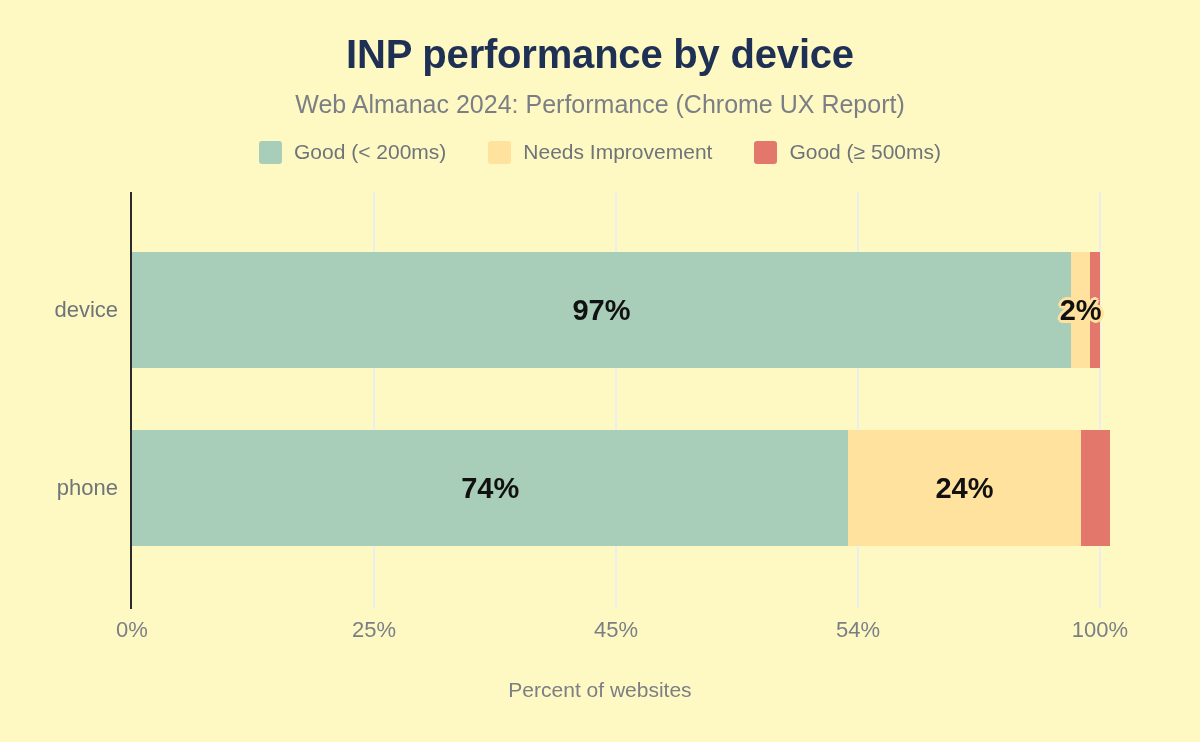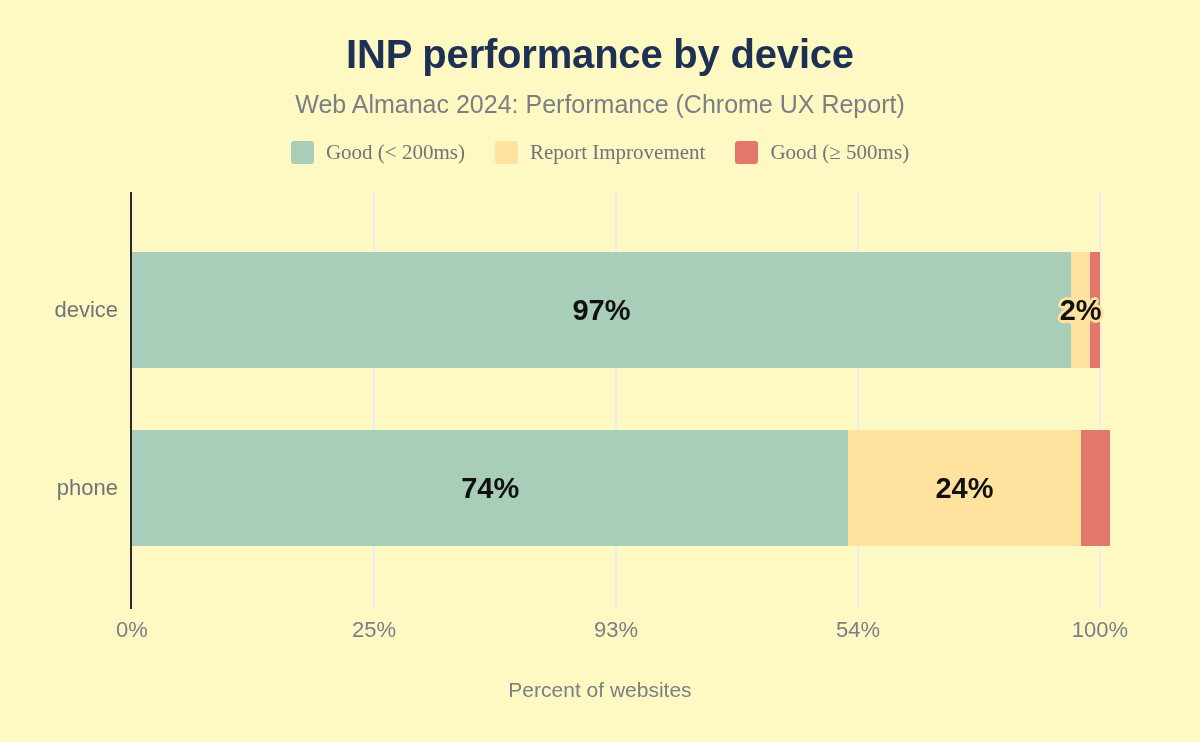--- a/index.html
+++ b/index.html
@@ -48,22 +48,21 @@
 
   
   .legend {
     position: absolute;
     left: 0;
     top: 140px;
     width: 1200px;
     display: flex;
     justify-content: center;
     align-items: center;
-    gap: 30px;
-    font-family: Liberation Serif, serif;
+    gap: 42px;
   }
   .legend-item {
     display: flex;
     align-items: center;
     gap: 12px;
   }
   .legend-swatch {
     width: 23px;
     height: 23px;
     border-radius: 3px;
@@ -191,21 +190,21 @@
   <div class="chart-title">INP performance by device</div>
   <div class="chart-subtitle">Web Almanac 2024: Performance (Chrome UX Report)</div>
 
   <div class="legend">
     <div class="legend-item">
       <span class="legend-swatch" id="sw0" style="background: rgb(168, 205, 184);"></span>
       <span class="legend-label">Good (&lt; 200ms)</span>
     </div>
     <div class="legend-item">
       <span class="legend-swatch" id="sw1" style="background: rgb(255, 226, 158);"></span>
-      <span class="legend-label">Report Improvement</span>
+      <span class="legend-label">Needs Improvement</span>
     </div>
     <div class="legend-item">
       <span class="legend-swatch" id="sw2" style="background: rgb(228, 119, 108);"></span>
       <span class="legend-label">Good (≥ 500ms)</span>
     </div>
   </div>
 
   <div class="axis-y-line"></div>
 
   <div class="cat-labels">
@@ -233,20 +232,20 @@
       <div class="seg" id="p-ni" style="left: 716.32px; width: 232.32px; background: rgb(255, 226, 158);"></div>
       <div class="seg" id="p-poor" style="left: 948.64px; width: 29.04px; background: rgb(228, 119, 108);"></div>
       <div class="seg-label" id="p-good-lbl" style="left: 288.16px; width: 140px;">74%</div>
       <div class="seg-label" id="p-ni-lbl" style="left: 762.48px; width: 140px;">24%</div>
     </div>
   </div>
 
   <div class="xticks">
     <div class="xtick" id="xt0" style="left: 132px;">0%</div>
     <div class="xtick" id="xt1" style="left: 374px;">25%</div>
-    <div class="xtick" id="xt2" style="left: 616px;">93%</div>
+    <div class="xtick" id="xt2" style="left: 616px;">45%</div>
     <div class="xtick" id="xt3" style="left: 858px;">54%</div>
     <div class="xtick" id="xt4" style="left: 1100px;">100%</div>
   </div>
 
   <div class="xaxis-title">Percent of websites</div>
 
 </div>
 
 </body></html>

